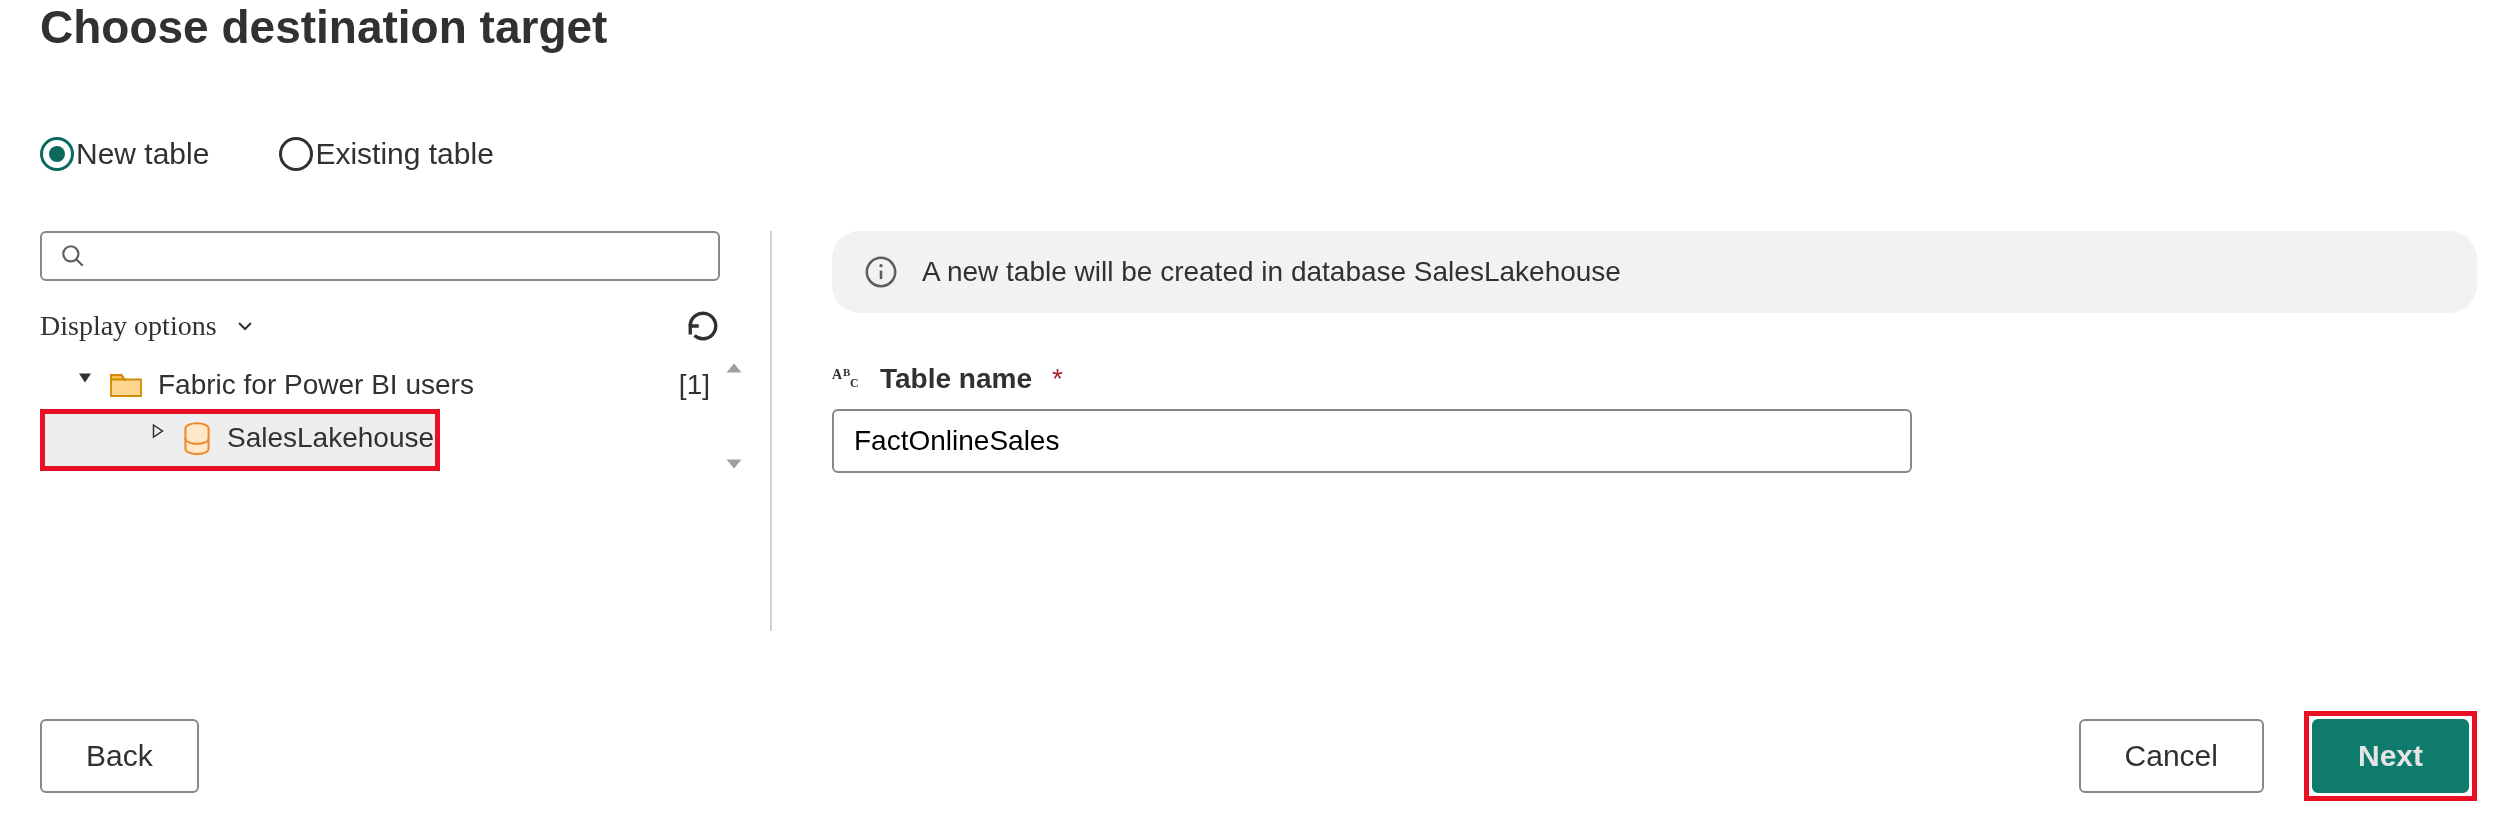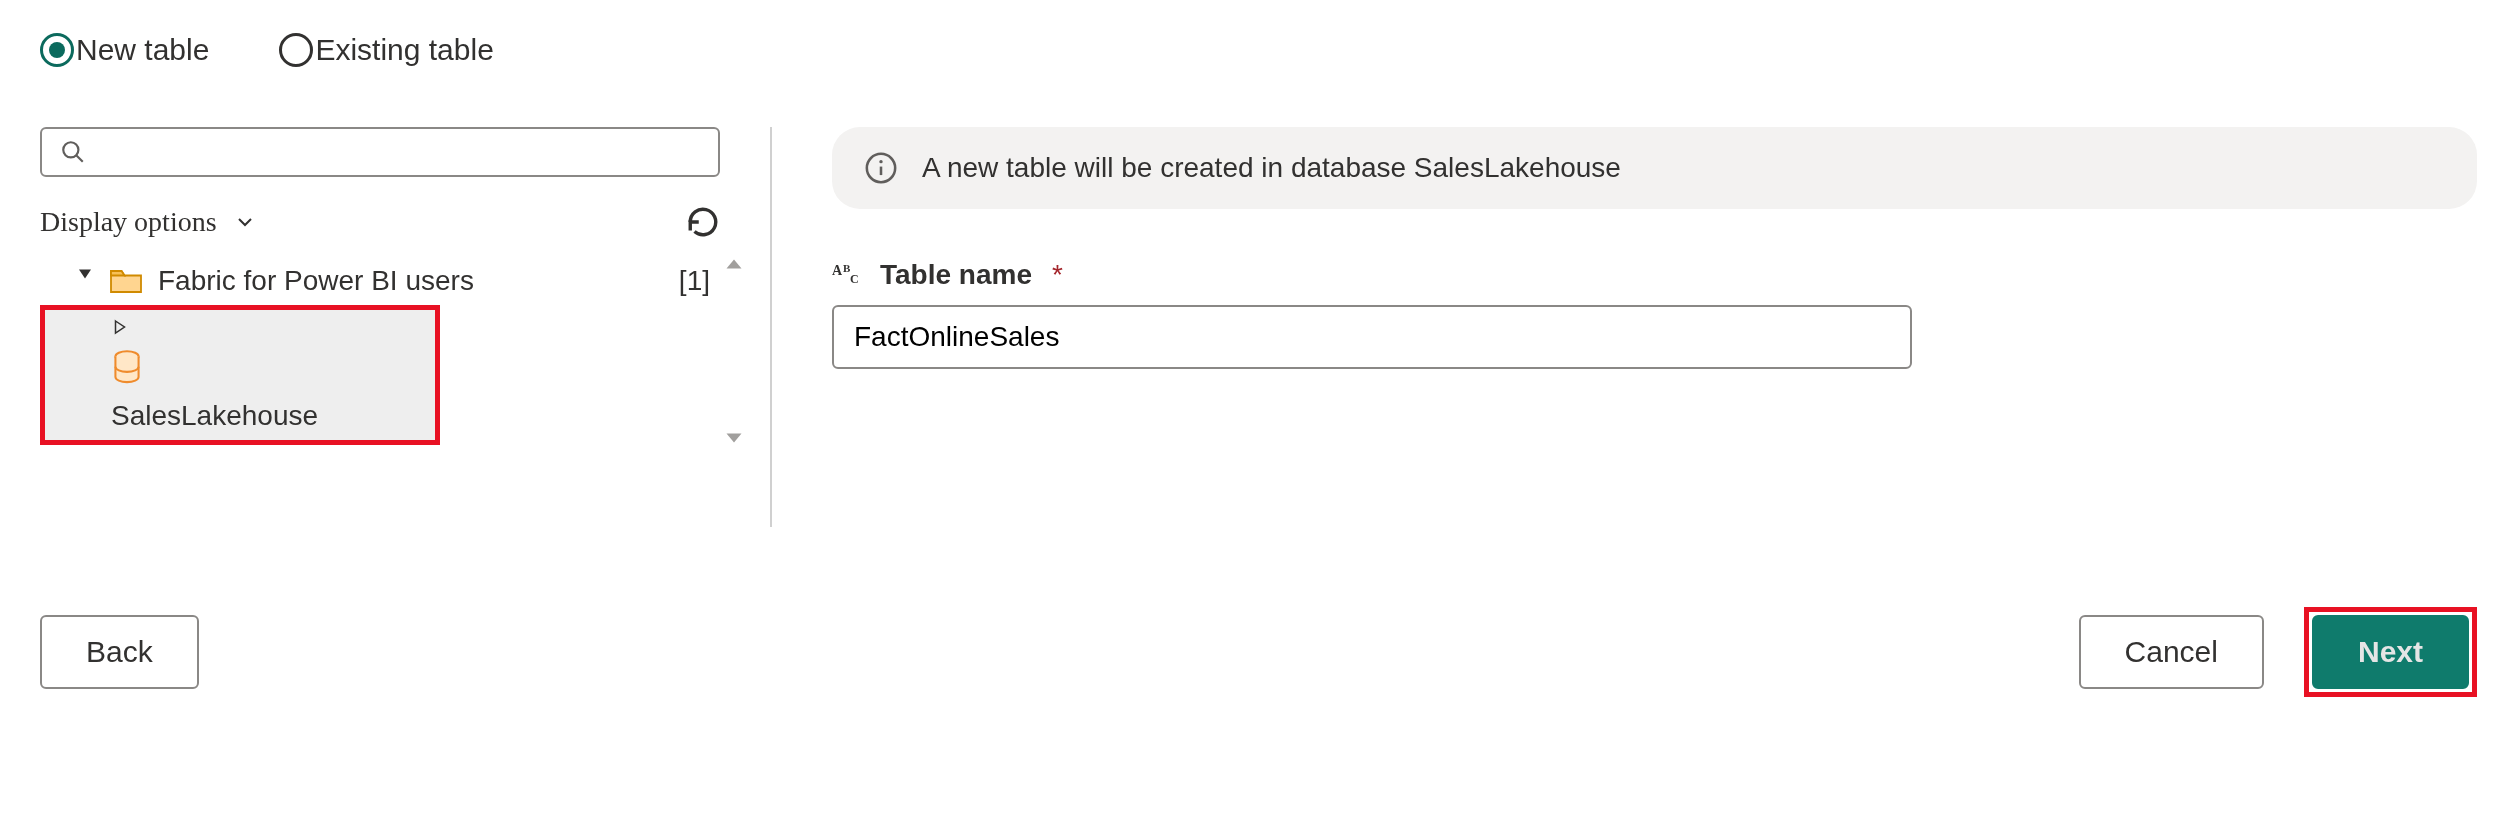--- a/index.html
+++ b/index.html
@@ -135,21 +135,21 @@
     align-items: center;
     color: #a19f9d;
   }
   .tree-row {
     display: flex;
     gap: 14px;
     padding: 8px 10px;
     font-size: 28px;
   }
   .tree-row.level-0 { padding-left: 36px; }
-  .tree-row.level-1 { padding-left: 66px; background: #eeeeee; flex-direction: column; }
+  .tree-row.level-1 { padding-left: 104px; background: #eeeeee; }
   .highlight {
     border: 5px solid #e81123;
     width: 400px;
   }
   .count-badge {
     margin-left: auto;
     font-size: 28px;
     color: #323130;
   }
   
@@ -216,20 +216,21 @@
     display: flex;
     gap: 40px;
     align-items: center;
   }
   svg { flex-shrink: 0; }
 </style>
 </head>
 <body>
 
 <div class="page">
+  <h1 class="title">Choose destination target</h1>
 
   <div class="radio-row">
     <div class="radio-option">
       <span class="radio-circle selected"></span>
       <span>New table</span>
     </div>
     <div class="radio-option">
       <span class="radio-circle"></span>
       <span>Existing table</span>
     </div>

